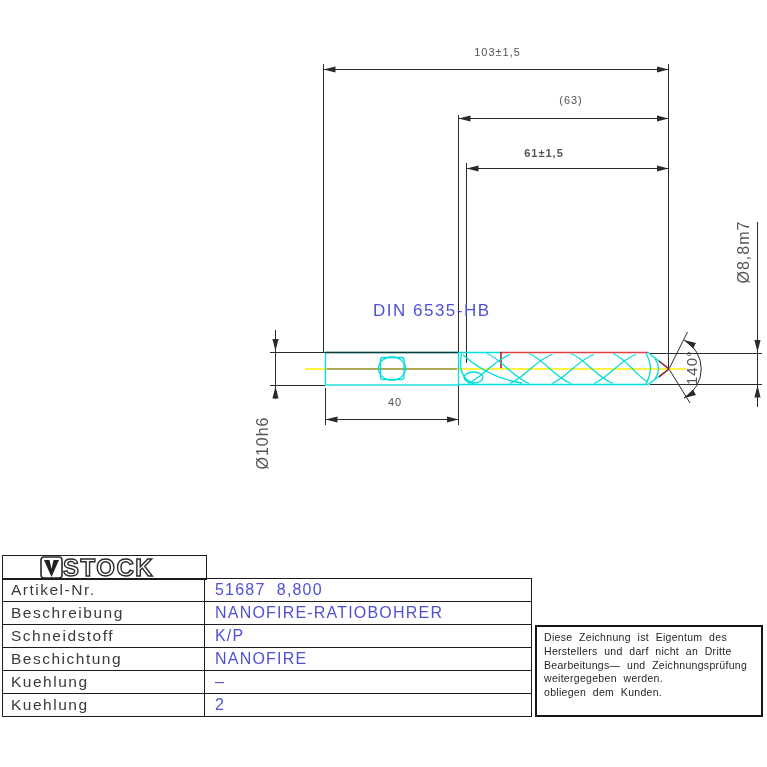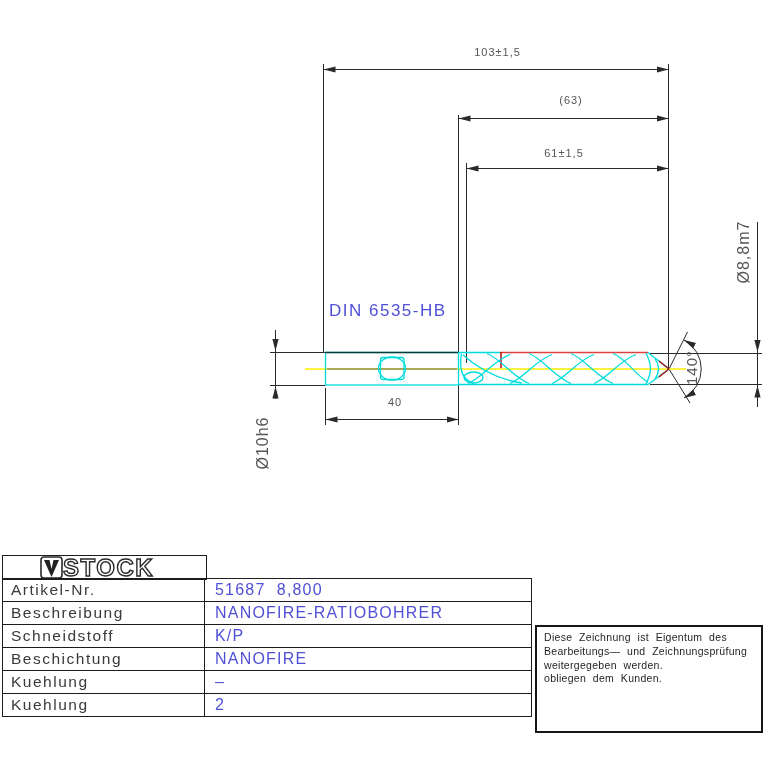--- a/index.html
+++ b/index.html
@@ -12,35 +12,35 @@
   .dk{stroke:var(--dark_edge);stroke-width:1.7;fill:none;}
   .rd{stroke:var(--red);stroke-width:1.3;fill:none;}
   .rd2{stroke:var(--dark_red);stroke-width:1.5;fill:none;}
   .yl{stroke:var(--yellow);stroke-width:1.5;fill:none;}
   .ol{stroke:var(--olive);stroke-width:1.7;fill:none;}
   .dimtext{position:absolute;color:var(--dim_text);font-size:11px;letter-spacing:1px;
            text-align:center;white-space:nowrap;}
   .vtext{position:absolute;color:var(--dim_text);font-size:16px;letter-spacing:1px;
           text-align:center;white-space:nowrap;transform:rotate(-90deg);}
   .bluetext{position:absolute;color:var(--blue_text);font-size:17px;letter-spacing:1.5px;
-            white-space:nowrap;}
+            white-space:nowrap;margin-left:44px;}
   
   .tblock{position:absolute;left:2px;top:555px;width:531px;height:163px;color:#333;}
   .logo-cell{position:absolute;left:0;top:0;width:195px;height:23px;
              border:1.5px solid #1c1c1c;background:#fff;padding-left:8px;}
   .rows{position:absolute;left:0;top:23px;width:528px;height:137px;
         border:1.5px solid #1c1c1c;display:flex;flex-direction:column;}
   .trow{flex:1;display:flex;border-bottom:1.5px solid #1c1c1c;}
   .trow:last-child{border-bottom:none;}
   .tlabel{width:193px;border-right:1.5px solid #1c1c1c;display:flex;align-items:center;
           padding-left:8px;font-size:15.5px;letter-spacing:1.5px;color:#3a3a3a;}
   .tvalue{flex:1;display:flex;align-items:center;padding-left:10px;font-size:16px;
           letter-spacing:1.2px;color:var(--blue_text);}
   
-  .disclaimer{position:absolute;left:535px;top:625px;width:228px;height:108px;
+  .disclaimer{position:absolute;left:535px;top:625px;width:228px;height:92px;
               border:2px solid #161616;background:#fff;box-sizing:border-box;
               padding:4px 0 0 7px;}
   .disclaimer div{font-size:10.5px;line-height:13.8px;letter-spacing:.3px;
                   word-spacing:3.5px;color:#1f1f1f;white-space:nowrap;}
 </style>
 </head>
 <body>
 
 <div id="canvas">
 
@@ -111,21 +111,21 @@
         <path class="cy" d="M571,353.5 C585,359 597,377 613,383.5"></path>
         <path class="cy" d="M613,353.5 C627,359 637,377 648,382"></path>
         <path class="cy" d="M646,353 C652,365 652,372 646,384"></path>
         <path class="cy" d="M655,358.5 C660,366 660,372 655,379"></path>
       </g>
     </g>
   </svg>
 
   <div class="dimtext" style="left:445px;top:46px;width:105px;">103±1,5</div>
   <div class="dimtext" style="left:532px;top:94px;width:78px;">(63)</div>
-  <div class="dimtext" style="left:522px;top:147px;width:84px;">61±1,5</div>
+  <div class="dimtext" style="left:502px;top:147px;width:84px;font-weight:bold;">61±1,5</div>
   <div class="dimtext" style="left:365px;top:396px;width:60px;">40</div>
   <div class="vtext" style="left:689px;top:243px;width:110px;">Ø8,8m7</div>
   <div class="vtext" style="left:208px;top:434px;width:110px;">Ø10h6</div>
   <div class="vtext" style="left:663px;top:359px;width:56px;font-size:15px;">140°</div>
   <div class="bluetext" style="left:329px;top:301px;">DIN 6535-HB</div>
 
   <div class="tblock">
     <div class="logo-cell">
       <svg width="195" height="26" viewBox="0 0 195 26" style="position:absolute;left:0;top:-2px;overflow:visible;">
         <rect x="38" y="3" width="21" height="21" rx="3" fill="#ffffff" stroke="#2a2a2a" stroke-width="1.6"></rect>
@@ -156,18 +156,19 @@
       </div>
       <div class="trow">
         <div class="tlabel">Kuehlung</div>
         <div class="tvalue">2</div>
       </div>
     </div>
   </div>
 
   <div class="disclaimer">
     <div>Diese Zeichnung ist Eigentum des</div>
+    <div>Herstellers und darf nicht an Dritte</div>
     <div>Bearbeitungs— und Zeichnungsprüfung</div>
     <div>weitergegeben werden.</div>
     <div>obliegen dem Kunden.</div>
   </div>
 
 </div>
 
 </body></html>

